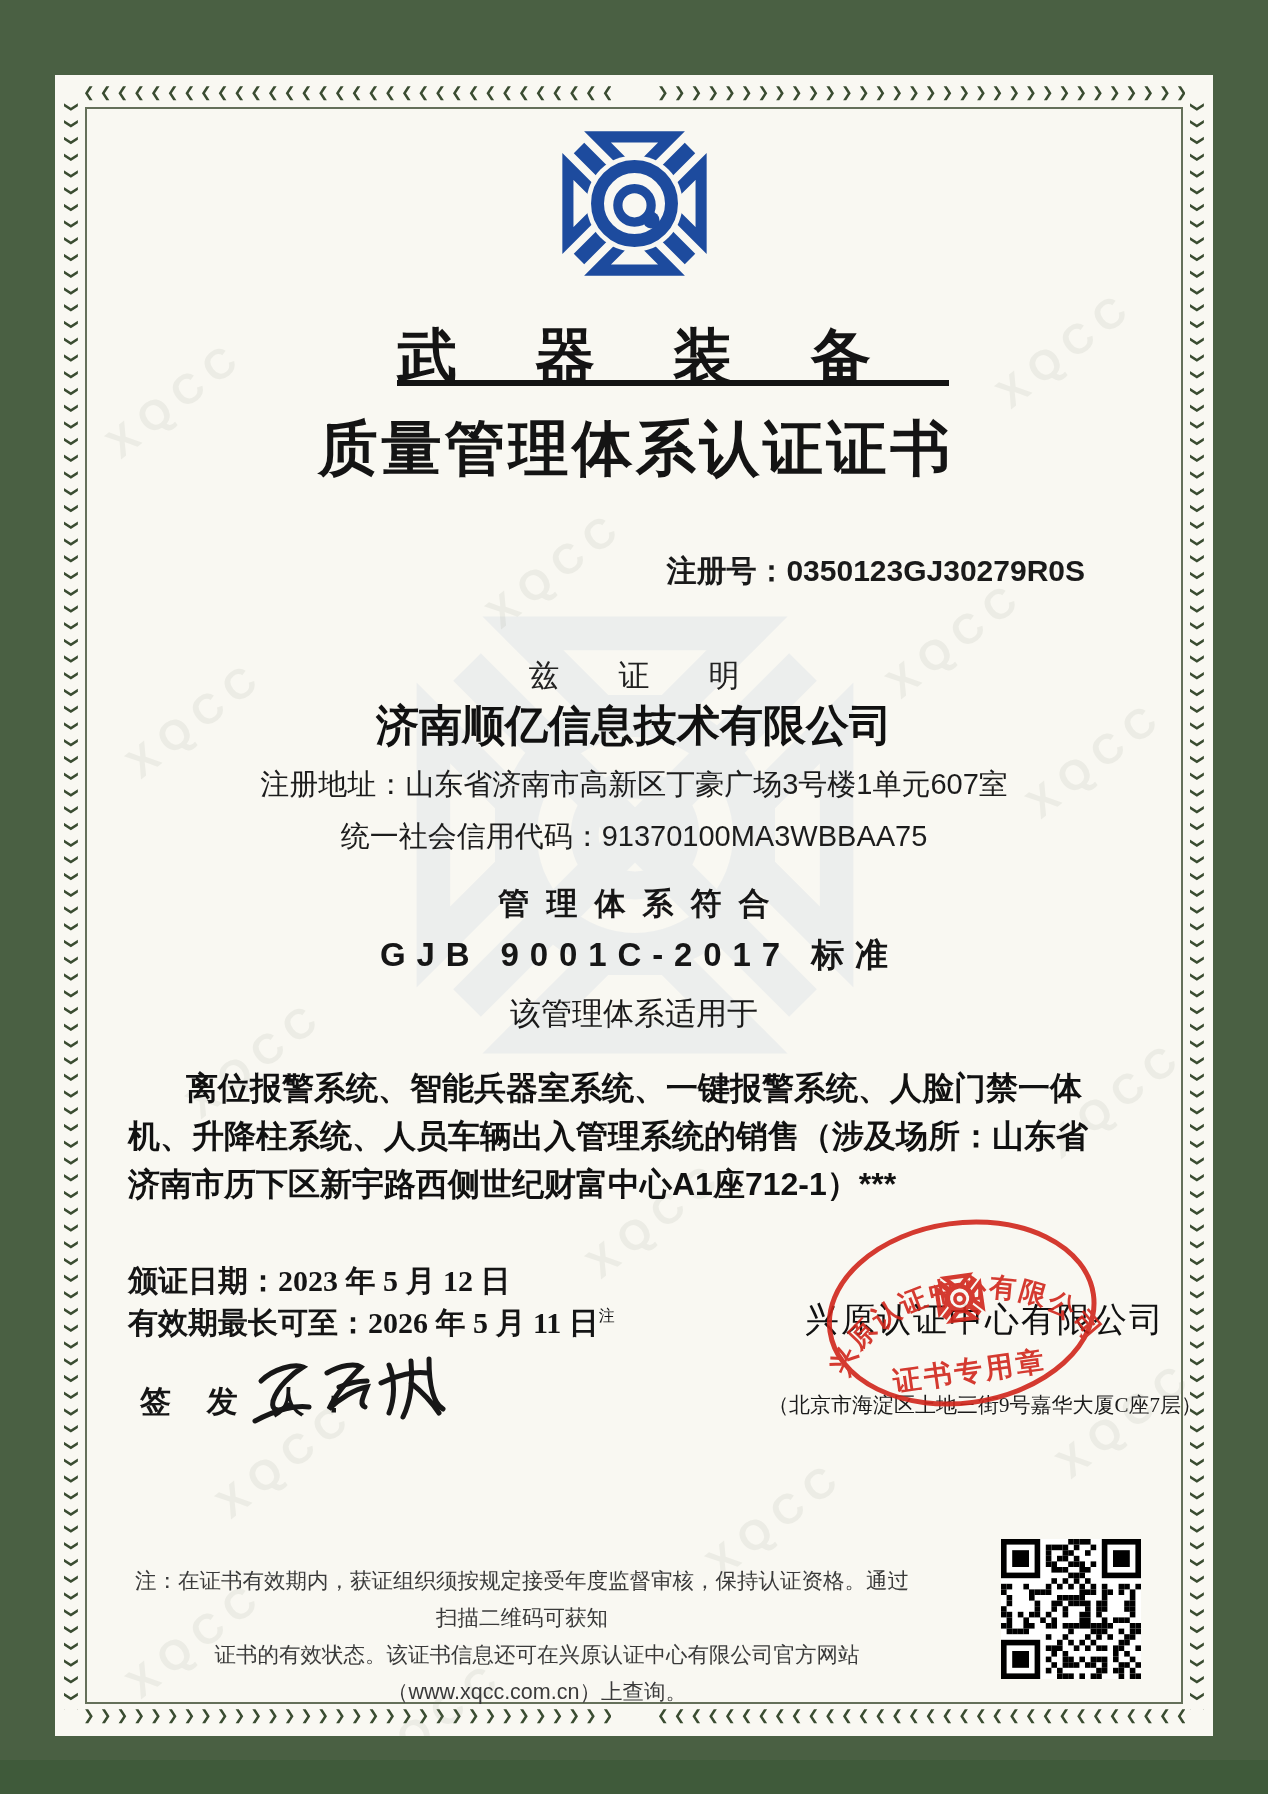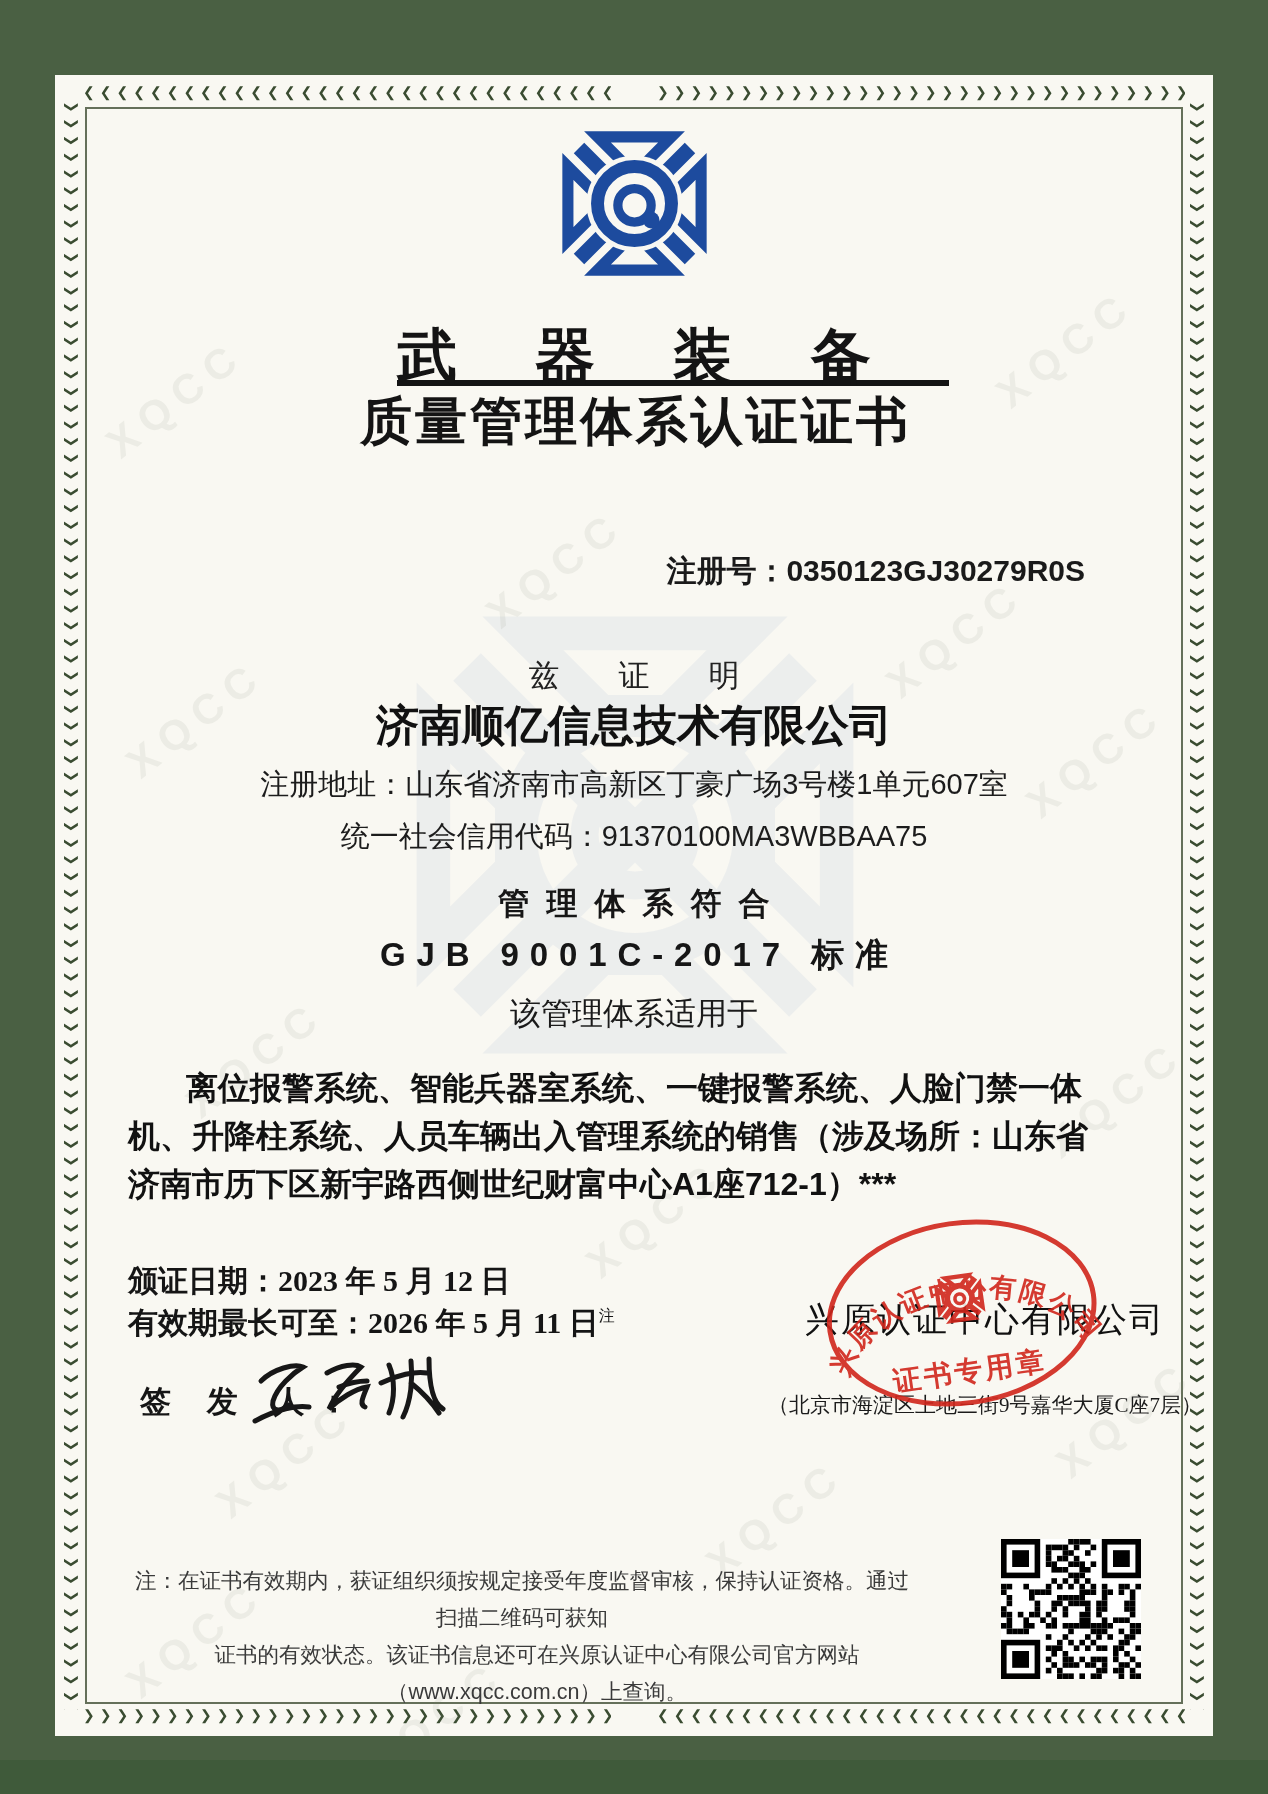--- a/index.html
+++ b/index.html
@@ -21,21 +21,21 @@
   
   .wm-layer{position:absolute;inset:0;pointer-events:none;}
   .wm{position:absolute;font-weight:bold;font-size:42px;letter-spacing:10px;color:rgba(125,138,115,0.10);transform:rotate(-38deg);}
   .wm-emblem{position:absolute;left:300px;top:480px;opacity:0.05;}
   
   .content{position:absolute;inset:0;}
   .abs{position:absolute;}
   .center{left:0;right:0;text-align:center;}
   .logo{left:0;right:0;top:36px;text-align:center;}
   .title1{top:242px;font-size:60px;font-weight:bold;color:#141414;letter-spacing:1.3em;text-indent:1.3em;text-decoration:underline;}
-  .title2{top:312px;font-size:52px;font-weight:bold;color:#141414;letter-spacing:0.06em;text-indent:0.06em;}
+  .title2{top:334px;font-size:60px;font-weight:bold;color:#141414;letter-spacing:0.06em;text-indent:0.06em;}
   .regno{top:476px;right:128px;font-size:30px;font-weight:bold;color:#1a1a1a;text-align:right;}
   .attest{top:580px;font-size:31px;color:#222;font-family:"Liberation Serif","DejaVu Serif",serif;letter-spacing:1.9em;text-indent:1.9em;}
   .company{top:622px;font-size:43px;font-weight:bold;color:#111;}
   .addr{top:690px;font-size:29px;color:#1c1c1c;}
   .code{top:742px;font-size:29px;color:#1c1c1c;}
   .conform{top:808px;font-size:31px;font-weight:bold;color:#161616;letter-spacing:0.55em;text-indent:0.55em;}
   .standard{top:858px;font-size:33px;font-weight:bold;color:#161616;letter-spacing:0.33em;text-indent:0.33em;}
   .scopeintro{top:918px;font-size:31px;color:#1a1a1a;}
   .scope{top:962px;left:73px;right:70px;font-size:32px;font-weight:bold;color:#111;line-height:48px;text-align:left;}
   .scope .indent{text-indent:58px;margin-top:27px;}

